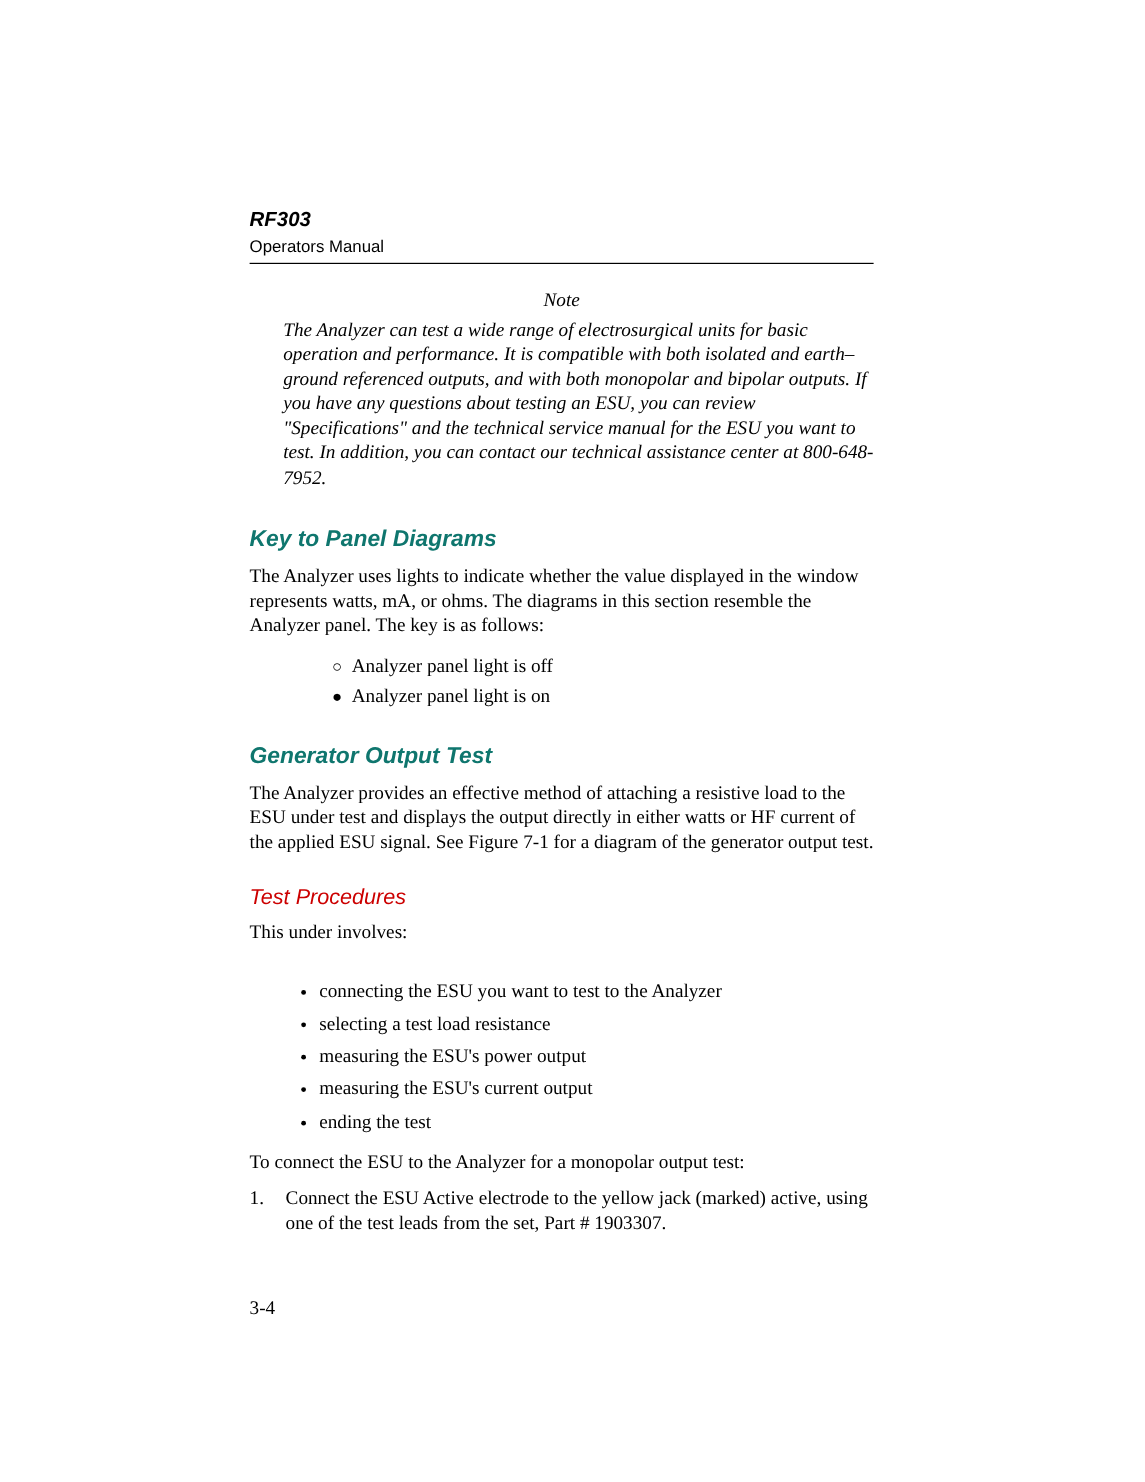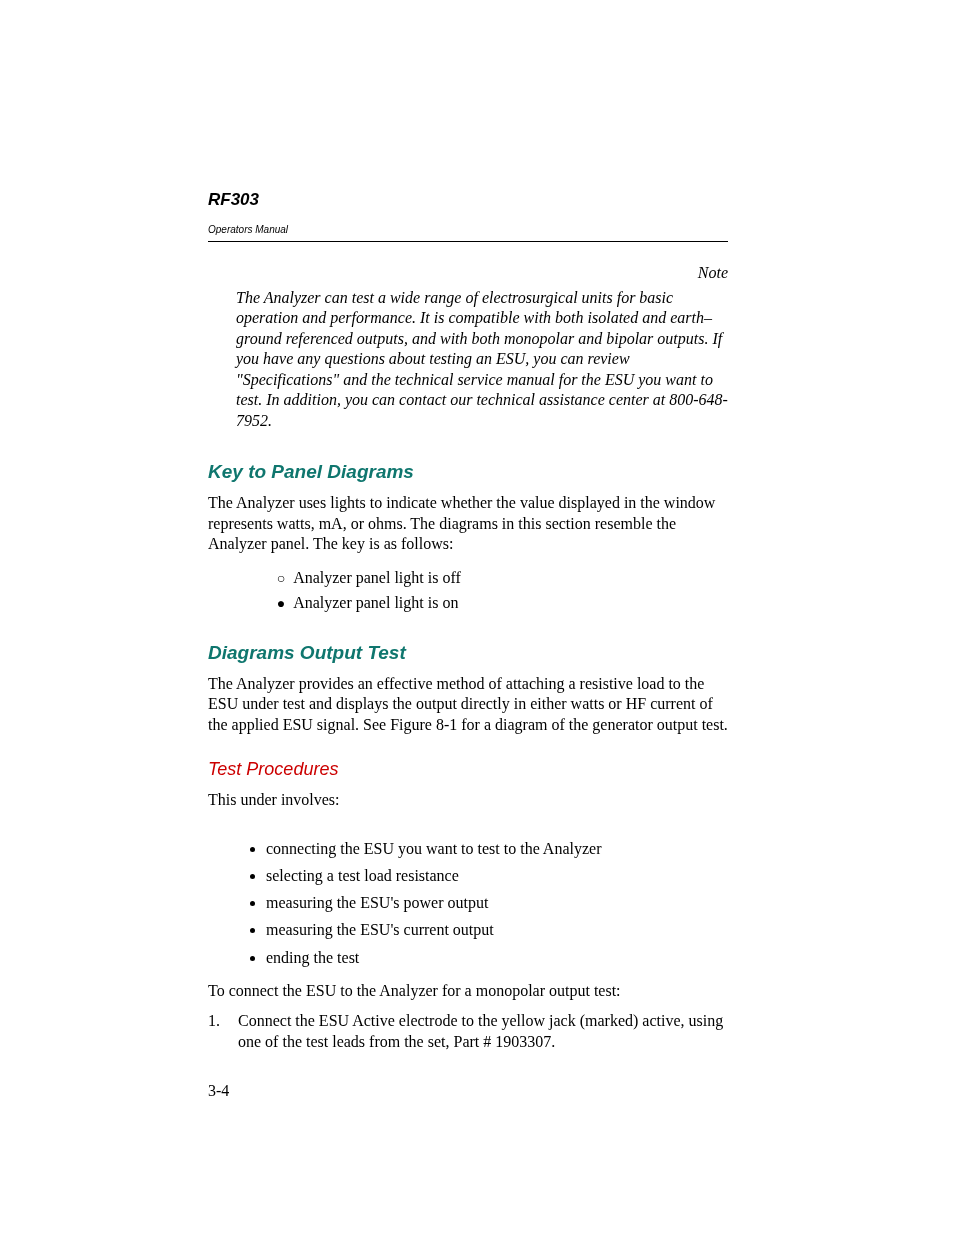--- a/index.html
+++ b/index.html
@@ -1,22 +1,22 @@
 <!DOCTYPE html>
 <html><head>
 <meta charset="utf-8">
 <style>
   * { margin: 0; padding: 0; box-sizing: border-box; }
   html, body { width: 954px; height: 1235px; background: #fff; font-family: "Times New Roman", Times, serif; color: #000; }
   .page { position: relative; width: 954px; height: 1235px; }
-  .content { position: absolute; left: 208px; top: 190px; width: 520px; }
+  .content { position: absolute; left: 208px; top: 173px; width: 520px; }
   .hdr-title { font-family: Arial, Helvetica, sans-serif; font-weight: bold; font-style: italic; font-size: 17px; }
-  .hdr-sub { font-family: Arial, Helvetica, sans-serif; font-style: italic; font-size: 10px; margin-top: 14px; }
+  .hdr-sub { font-family: Arial, Helvetica, sans-serif; font-size: 14px; margin-top: 4px; }
   .hdr-rule { border: none; border-top: 1.5px solid #000; margin-top: 6px; margin-bottom: 22px; }
-  .note-label { text-align: right; font-style: italic; font-size: 16px; margin-bottom: 6px; }
+  .note-label { text-align: center; font-style: italic; font-size: 16px; margin-bottom: 6px; }
   .note-body { font-style: italic; font-size: 16px; line-height: 1.28; margin-left: 28px; margin-bottom: 30px; }
   .h1 { font-family: Arial, Helvetica, sans-serif; font-weight: bold; font-style: italic; color: #0f766e; font-size: 19px; margin-top: 26px; margin-bottom: 10px; }
   .h2 { font-family: Arial, Helvetica, sans-serif; font-style: italic; color: #cc0000; font-size: 18px; margin-top: 24px; margin-bottom: 10px; }
   .body { font-size: 16px; line-height: 1.28; margin-bottom: 10px; }
   .key-list { margin-left: 64px; margin-top: 10px; margin-bottom: 8px; }
   .key-item { font-size: 16px; line-height: 1.6; }
   .sym { display: inline-block; width: 18px; text-align: center; font-size: 14px; vertical-align: baseline; }
   .bullets { margin-left: 58px; margin-top: 24px; margin-bottom: 10px; }
   .bullets li { font-size: 16px; line-height: 1.7; list-style: disc; }
   .numlist { margin-left: 0; margin-top: 10px; }
@@ -46,22 +46,22 @@
       <div class="key-item">
         <span class="sym">○</span>
         <span>Analyzer panel light is off</span>
       </div>
       <div class="key-item">
         <span class="sym">●</span>
         <span>Analyzer panel light is on</span>
       </div>
     </div>
 
-    <div class="h1">Diagrams Output Test</div>
-    <div class="body">The Analyzer provides an effective method of attaching a resistive load to the ESU under test and displays the output directly in either watts or HF current of the applied ESU signal. See Figure 8-1 for a diagram of the generator output test.</div>
+    <div class="h1">Generator Output Test</div>
+    <div class="body">The Analyzer provides an effective method of attaching a resistive load to the ESU under test and displays the output directly in either watts or HF current of the applied ESU signal. See Figure 7-1 for a diagram of the generator output test.</div>
 
     <div class="h2">Test Procedures</div>
     <div class="body">This under involves:</div>
     <ul class="bullets">
       <li>connecting the ESU you want to test to the Analyzer</li>
       <li>selecting a test load resistance</li>
       <li>measuring the ESU's power output</li>
       <li>measuring the ESU's current output</li>
       <li>ending the test</li>
     </ul>

